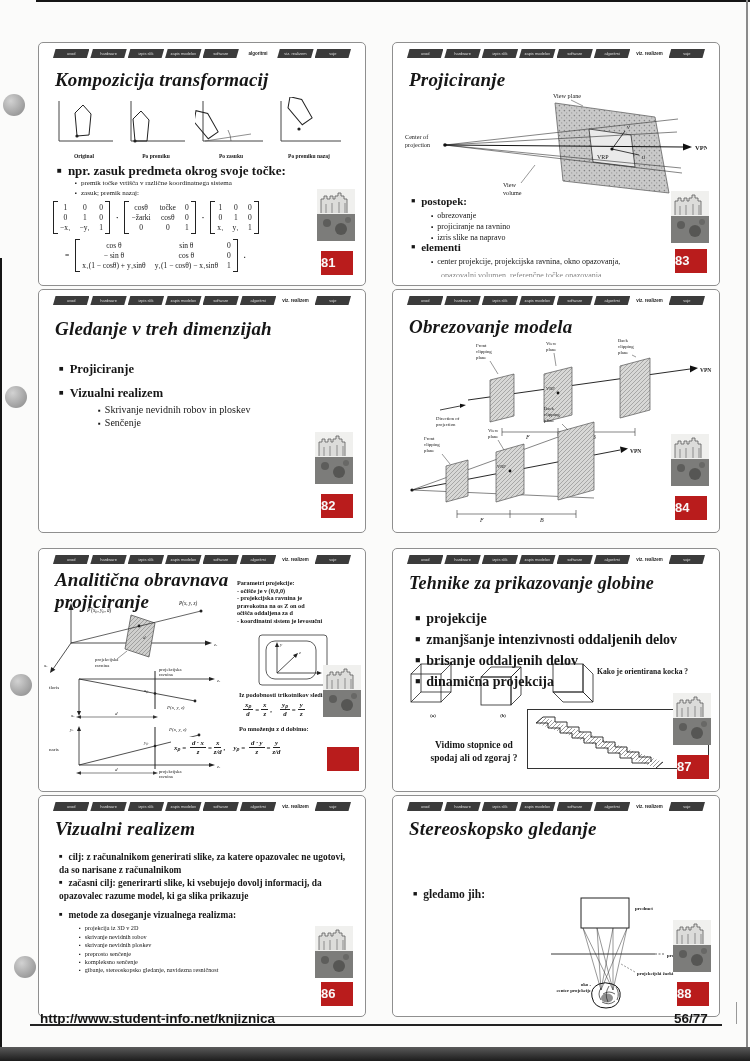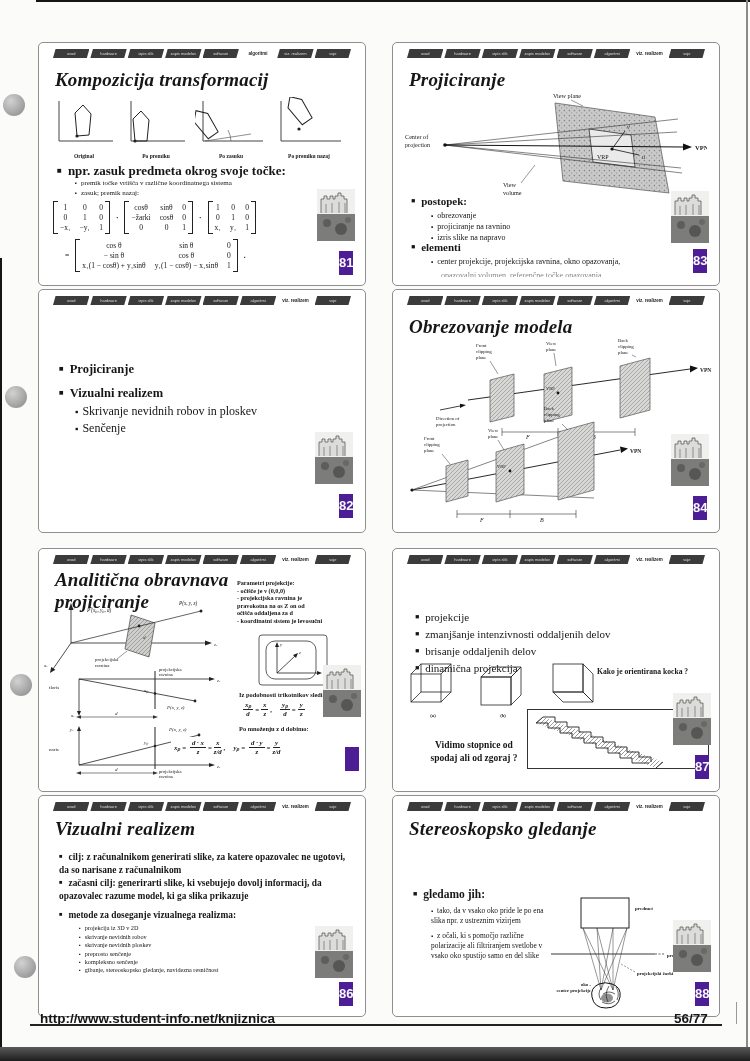--- a/index.html
+++ b/index.html
@@ -6,22 +6,22 @@
   body{width:750px;height:1061px;position:relative;background:#fbfbfa;overflow:hidden;
        font-family:"Liberation Serif",serif;color:#161616}
   .slide{position:absolute;width:326px;background:#fff;border:1px solid #8f8f8f;border-radius:5px}
   
   .tabs{position:absolute;top:6px;left:14px;right:14px;height:9px;display:flex;gap:1px}
   .tab{flex:1;background:#3b3b3b;color:#ddd;font:4px/9px "Liberation Sans",sans-serif;
        text-align:center;white-space:nowrap;overflow:hidden;
        clip-path:polygon(7% 0,100% 0,93% 100%,0 100%)}
   .tab.active{background:transparent;color:#222;clip-path:none;font-weight:bold;font-size:4.5px}
   .title{position:absolute;left:16px;font:italic bold 19px "Liberation Serif",serif;letter-spacing:.2px;white-space:nowrap}
-  .numbox{position:absolute;width:14px;height:24px;background:#4c1d95;color:#f8f8f8;
-          font:bold 13px/24px "Liberation Sans",sans-serif;text-align:center}
+  .numbox{position:absolute;width:32px;height:24px;background:#b91c1c;color:#f8f8f8;
+          font:bold 13px/24px "Liberation Sans",sans-serif;}
   .logo{position:absolute;width:38px;height:52px}
   
   .b{position:absolute;font-weight:bold}
   .sq::before{content:"■";font-size:.62em;margin-right:6px;vertical-align:2px}
   .sq2::before{content:"▪";font-size:.8em;margin-right:4px}
   .subs div{margin-bottom:2px}
   
   .mrow{position:absolute;display:flex;align-items:center;gap:6px;font:7.5px "Liberation Serif",serif}
   .mat{display:inline-grid;grid-template-columns:repeat(3,auto);column-gap:9px;row-gap:1px;
        padding:2px 7px;position:relative;justify-items:center}
@@ -129,21 +129,21 @@
         <span>1</span>
         <span>0</span>
         <span>−x₁</span>
         <span>−y₁</span>
         <span>1</span>
       </span>
     <span class="op">·</span>
     <span class="mat">
 
     <span>cosθ</span>
-        <span>sinθ</span>
+        <span>točke</span>
         <span>0</span>
         <span>−žarki</span>
         <span>cosθ</span>
         <span>0</span>
         <span>0</span>
         <span>0</span>
         <span>1</span>
       </span>
     <span class="op">·</span>
     <span class="mat">
@@ -270,24 +270,25 @@
 
   <span class="tab">uvod</span>
       <span class="tab">hardware</span>
       <span class="tab">izpis slik</span>
       <span class="tab">zapis modelov</span>
       <span class="tab">software</span>
       <span class="tab">algoritmi</span>
       <span class="tab active">viz. realizem</span>
       <span class="tab">vaje</span>
     </div>
+  <div class="title" style="top:28px">Gledanje v treh dimenzijah</div>
 
   <div class="b sq" style="left:20px;top:72px;font-size:12.5px">Projiciranje</div>
   <div class="b sq" style="left:20px;top:96px;font-size:12.5px">Vizualni realizem</div>
-  <div class="subs" style="position:absolute;left:36px;top:114px;font-size:12px">
+  <div class="subs" style="position:absolute;left:59px;top:114px;font-size:10px">
 
   <div class="sq2">Skrivanje nevidnih robov in ploskev</div>
       <div class="sq2">Senčenje</div>
     </div>
 
   <div class="logo" style="right:12px;bottom:48px">
     <svg width="38" height="52" viewBox="0 0 38 52">
       <rect width="38" height="52" fill="#f0f0ee"></rect>
       <path d="M4,24 V10 h3 v-3 h3 v3 h3 v-3 h3 v3 h2 V7 h3 v-3 h3 v3 h3 v3 h3 V24" fill="#dcdcda" stroke="#5a5a5a" stroke-width=".8"></path>
       <path d="M9,24 V15 M15,24 V14 M22,24 V13 M28,24 V14" stroke="#6a6a6a" stroke-width=".7"></path>
@@ -574,22 +575,23 @@
 
   <span class="tab">uvod</span>
       <span class="tab">hardware</span>
       <span class="tab">izpis slik</span>
       <span class="tab">zapis modelov</span>
       <span class="tab">software</span>
       <span class="tab">algoritmi</span>
       <span class="tab active">viz. realizem</span>
       <span class="tab">vaje</span>
     </div>
-
-  <div class="subs" style="position:absolute;left:22px;top:62px;font-size:11px;font-weight:normal">
+  <div class="title" style="top:24px;font-size:18px">Tehnike za prikazovanje globine</div>
+
+  <div class="subs" style="position:absolute;left:22px;top:62px;font-size:14px;font-weight:bold">
 
   <div class="sq" style="margin-bottom:5px">projekcije</div>
       <div class="sq" style="margin-bottom:5px">zmanjšanje intenzivnosti oddaljenih delov</div>
       <div class="sq" style="margin-bottom:5px">brisanje oddaljenih delov</div>
       <div class="sq" style="margin-bottom:5px">dinamična projekcija</div>
     </div>
 
   <div style="position:absolute;left:12px;top:110px;display:flex;gap:14px">
     <div style="width:56px;text-align:center">
       <svg width="56" height="50" viewBox="0 0 56 50">
@@ -699,25 +701,20 @@
       <span class="tab">izpis slik</span>
       <span class="tab">zapis modelov</span>
       <span class="tab">software</span>
       <span class="tab">algoritmi</span>
       <span class="tab active">viz. realizem</span>
       <span class="tab">vaje</span>
     </div>
   <div class="title" style="top:22px">Stereoskopsko gledanje</div>
 
   <div class="b sq" style="left:20px;top:92px;font-size:11.5px">gledamo jih:</div>
-  <div class="subs" style="position:absolute;left:38px;top:110px;width:122px;font-size:7.4px;line-height:9.4px">
-
-  <div class="sq2" style="margin-bottom:5px">tako, da v vsako oko pride le po ena slika npr. z ustreznim vizirjem</div>
-      <div class="sq2" style="margin-bottom:5px">z očali, ki s pomočjo različne polarizacije ali filtriranjem svetlobe v vsako oko spustijo samo en del slike</div>
-    </div>
 
   <svg width="175" height="118" viewBox="0 0 175 118" style="position:absolute;left:150px;top:98px">
     <rect x="38" y="4" width="48" height="30" fill="none" stroke="#222" stroke-width="1"></rect>
     <text x="92" y="16" font-size="5" font-weight="bold">predmet</text>
     <line x1="40" y1="34" x2="58" y2="96" stroke="#333" stroke-width=".5"></line>
     <line x1="54" y1="34" x2="58" y2="96" stroke="#333" stroke-width=".5"></line>
     <line x1="70" y1="34" x2="58" y2="96" stroke="#333" stroke-width=".5"></line>
     <line x1="84" y1="34" x2="58" y2="96" stroke="#333" stroke-width=".5"></line>
     <line x1="40" y1="34" x2="70" y2="96" stroke="#333" stroke-width=".5"></line>
     <line x1="54" y1="34" x2="70" y2="96" stroke="#333" stroke-width=".5"></line>

